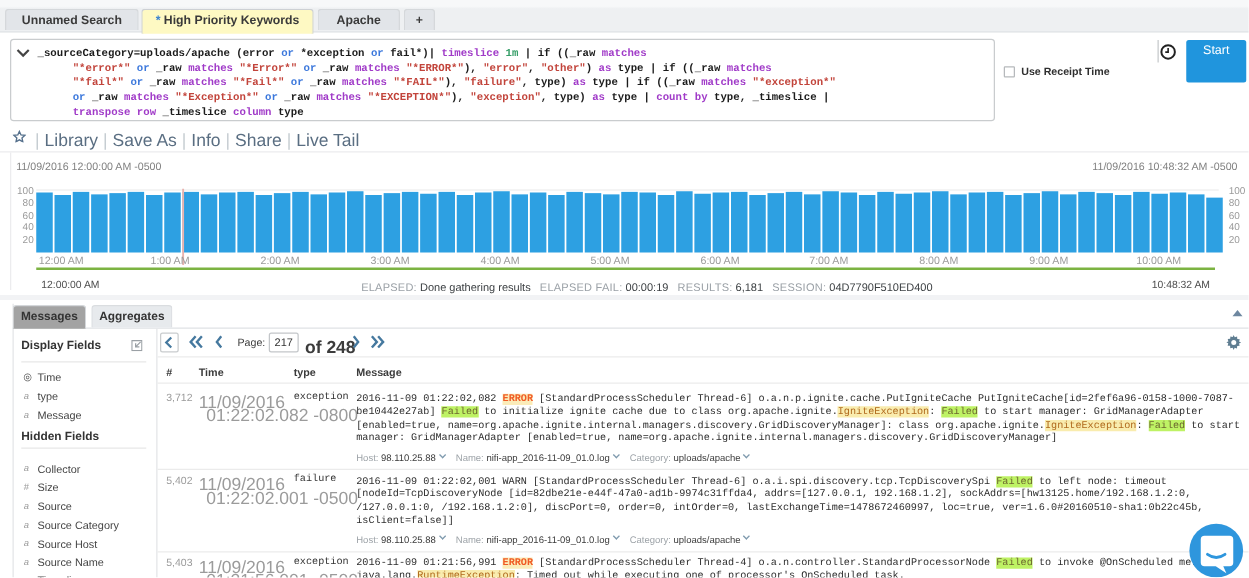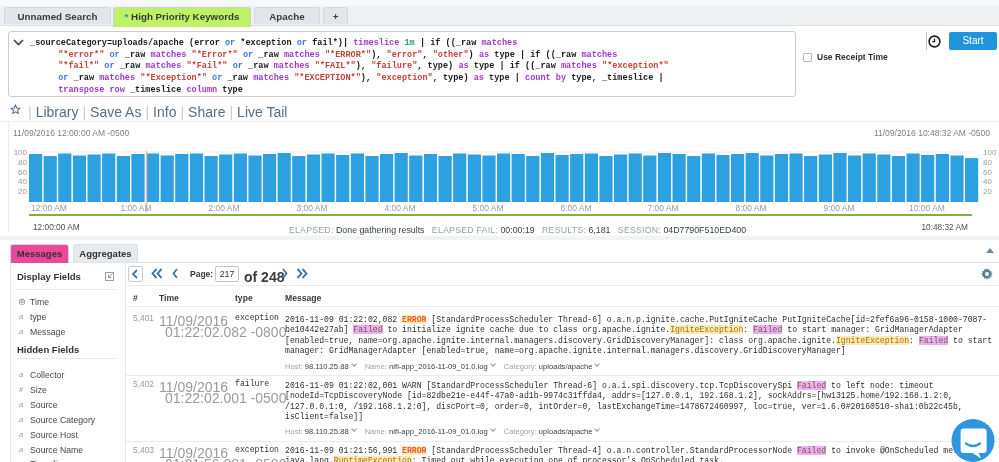--- a/index.html
+++ b/index.html
@@ -2,70 +2,70 @@
 <html><head><meta charset="utf-8">
 <style>
 *{margin:0;padding:0;box-sizing:border-box}
 html,body{width:999px;height:462px;overflow:hidden;background:#fff;font-family:"Liberation Sans",sans-serif}
 #page{position:relative;width:999px;height:462px;overflow:hidden}
 .abs{position:absolute}
 .mono{font-family:"Liberation Mono",monospace}
 
 #hdr{left:0;top:0;width:999px;height:26px;background:linear-gradient(#f7f8f9 0px,#f7f8f9 5px,#eef0f2 7px,#eef0f2 100%);border-bottom:1px solid #dcdfe2}
 .ttab{position:absolute;top:7px;height:17px;background:#e2e5e9;border:1px solid #d5d8db;border-bottom:none;border-radius:3px 3px 0 0;font-size:9.8px;font-weight:bold;color:#3a3a3a;text-align:center;line-height:17px}
-.ttab.act{background:#bef264;border-color:#cdd0d4;height:20px;z-index:3}
+.ttab.act{background:#fef9c3;border-color:#cdd0d4;height:20px;z-index:3}
 
 #qbox{left:8px;top:31px;width:788px;height:66px;background:#fff;border:1px solid #c9ccce;border-radius:3px}
 #qtext{left:30px;top:38px;font-size:8.55px;line-height:11.7px;font-weight:bold;color:#1b1b1b;white-space:pre}
 .b{color:#3c78dc}.p{color:#a03ac8}.r{color:#c2443b}.g{color:#369e68}
 
 #tbox{left:803px;top:32px;width:142px;height:18px;background:#fff;border:1px solid #c6c9cc;border-radius:2px;font-size:8.5px;color:#333;line-height:16px;padding-left:7px}
 #tdiv{left:926px;top:32px;width:1px;height:18px;background:#c6c9cc}
-#startbtn{left:949px;top:32px;width:48px;height:18px;background:#2095dd;border-radius:2px;color:#fff;font-size:10px;text-align:center;line-height:18px}
+#startbtn{left:949px;top:32px;width:48px;height:34px;background:#2095dd;border-radius:2px;color:#fff;font-size:10px;text-align:center;line-height:18px}
 #cb{left:803px;top:53px;width:9px;height:9px;border:1px solid #b6b9bc;border-radius:1px;background:#fff}
 #cbl{left:817px;top:52px;font-size:8.5px;font-weight:bold;color:#2f2f2f}
 
 #tools{left:24px;top:104px;font-size:14px;color:#5a6e82}
 #tools .sep{color:#c6cdd2;padding:0 4px}
 
 #hleft{left:13px;top:128px;font-size:8.5px;color:#808080}
 #hright{right:9px;top:128px;font-size:8.5px;color:#808080}
 #greenline{left:29px;top:214px;width:943px;height:2px;background:#7cb342}
 #stL{left:33px;top:222px;font-size:8.3px;color:#4f4f4f}
 #stR{right:31px;top:222px;font-size:8.3px;color:#4f4f4f}
 #stC{left:36px;top:225px;width:963px;text-align:center;font-size:8.8px;color:#3c4043}
 #stC .lb{color:#9aa0a6;letter-spacing:0.2px}
 #gap{left:0;top:236px;width:999px;height:4px;background:#f2f3f5}
 
 .ltab{position:absolute;font-size:9.5px;font-weight:bold;color:#333;text-align:center}
 #ltabline{left:10px;top:262px;width:989px;height:1px;background:#e0e2e5}
-#mtab{left:10px;top:244px;width:59px;height:19px;background:#ec4899;border:1px solid #d4d7da;border-bottom:none;border-radius:3px 3px 0 0;line-height:18px;z-index:2}
+#mtab{left:10px;top:244px;width:59px;height:19px;background:#a3a3a3;border:1px solid #d4d7da;border-bottom:none;border-radius:3px 3px 0 0;line-height:18px;z-index:2}
 #atab{left:73px;top:244px;width:65px;height:18px;background:#e7eaed;border:1px solid #dadde0;border-bottom:none;border-radius:3px 3px 0 0;line-height:17px}
 #coltri{left:986px;top:248px;width:0;height:0;border-left:4.5px solid transparent;border-right:4.5px solid transparent;border-bottom:5.5px solid #6e87a0}
 
 #sideborder{left:10px;top:243px;width:1px;height:219px;background:#e3e5e7}
 #sidebar2{left:125px;top:263px;width:1px;height:199px;background:#e3e5e7}
 .shead{position:absolute;left:17px;font-size:9.5px;font-weight:bold;color:#333}
 .shr{position:absolute;left:17px;width:100px;height:1px;background:#e8e8e8}
 .sitem{position:absolute;left:30px;font-size:8.7px;color:#454545}
 .sic{position:absolute;left:19px;font-size:7.5px;color:#9a9a9a;font-style:italic}
 
 #pgLt{left:128px;top:266px;width:15px;height:16px;border:1px solid #c9ccce;border-radius:2px;color:#4d7ca8;font-size:11px;font-weight:bold;text-align:center;line-height:14px}
-#pglab{left:190px;top:269px;font-size:8.5px;font-weight:bold;color:#3c3c3c}
+#pglab{left:190px;top:269px;font-size:8.5px;font-weight:normal;color:#3c3c3c}
 #pginp{left:215px;top:266px;width:24px;height:16px;border:1px solid #c3c6c9;border-radius:2px;font-size:8.8px;color:#333;text-align:center;line-height:15px}
 #pgof{left:244px;top:269px;font-size:14px;font-weight:bold;color:#3c3c3c}
 
 .th{position:absolute;top:293px;font-size:8.6px;font-weight:bold;color:#3b3b3b}
 .rowline{position:absolute;left:126px;width:873px;height:1px;background:#ebebeb}
 .num{position:absolute;left:133px;font-size:8.4px;color:#9b9b9b}
 .tm{position:absolute;font-size:14px;color:#9b9b9b}
 .ty{position:absolute;left:235px;font-size:8.15px;color:#333;font-family:"Liberation Mono",monospace}
 .msg{position:absolute;left:285px;font-size:8.15px;line-height:10.6px;color:#2e2e2e;font-family:"Liberation Mono",monospace;white-space:pre}
 .he{background:#fbecb9;color:#f05b25;font-weight:bold}
-.hf{background:#f0abfc;color:#6c672f}
+.hf{background:#bef264;color:#6c672f}
 .hx{background:#f9ecae;color:#b06a1d}
 .hostln{position:absolute;font-size:7.6px;color:#3c3c3c}
 .hostln .lb{color:#9da3a8}
 .car{display:inline-block;width:5px;height:5px;position:relative;top:-2px;margin-left:3px;margin-right:8px}
 .car i{display:block;width:4.2px;height:4.2px;border-right:1.2px solid #7f9aae;border-bottom:1.2px solid #7f9aae;transform:rotate(45deg)}
 </style></head>
 <body>
 <div id="page">
 
 <div class="abs" id="hdr"></div>
@@ -273,21 +273,21 @@
       <circle cx="6" cy="6" r="2" fill="#fff"></circle>
     </svg>
 
 <div class="th" style="left:133px">#</div>
 <div class="th" style="left:159px">Time</div>
 <div class="th" style="left:235px">type</div>
 <div class="th" style="left:285px">Message</div>
 <div class="rowline" style="top:306px"></div>
 <div class="rowline" style="top:285px"></div>
 
-<div class="num" style="top:313px">5,401</div>
+<div class="num" style="top:313px">3,712</div>
 <div class="tm" style="left:159px;top:313px">11/09/2016</div>
 <div class="tm" style="left:165px;top:324px">01:22:02.082 -0800</div>
 <div class="ty" style="top:313px">exception</div>
 <div class="msg" style="top:314.5px">2016-11-09 01:22:02,082 <span class="he">ERROR</span> [StandardProcessScheduler Thread-6] o.a.n.p.ignite.cache.PutIgniteCache PutIgniteCache[id=2fef6a96-0158-1000-7087-
 be10442e27ab] <span class="hf">Failed</span> to initialize ignite cache due to class org.apache.ignite.<span class="hx">IgniteException</span>: <span class="hf">Failed</span> to start manager: GridManagerAdapter
 [enabled=true, name=org.apache.ignite.internal.managers.discovery.GridDiscoveryManager]: class org.apache.ignite.<span class="hx">IgniteException</span>: <span class="hf">Failed</span> to start
 manager: GridManagerAdapter [enabled=true, name=org.apache.ignite.internal.managers.discovery.GridDiscoveryManager]</div>
 <div class="hostln" style="left:285px;top:362px"><span class="lb">Host:</span> 98.110.25.88<span class="car"><i></i></span><span class="lb">Name:</span> nifi-app_2016-11-09_01.0.log<span class="car"><i></i></span><span class="lb">Category:</span> uploads/apache<span class="car"><i></i></span></div>
 <div class="rowline" style="top:375px"></div>
 

